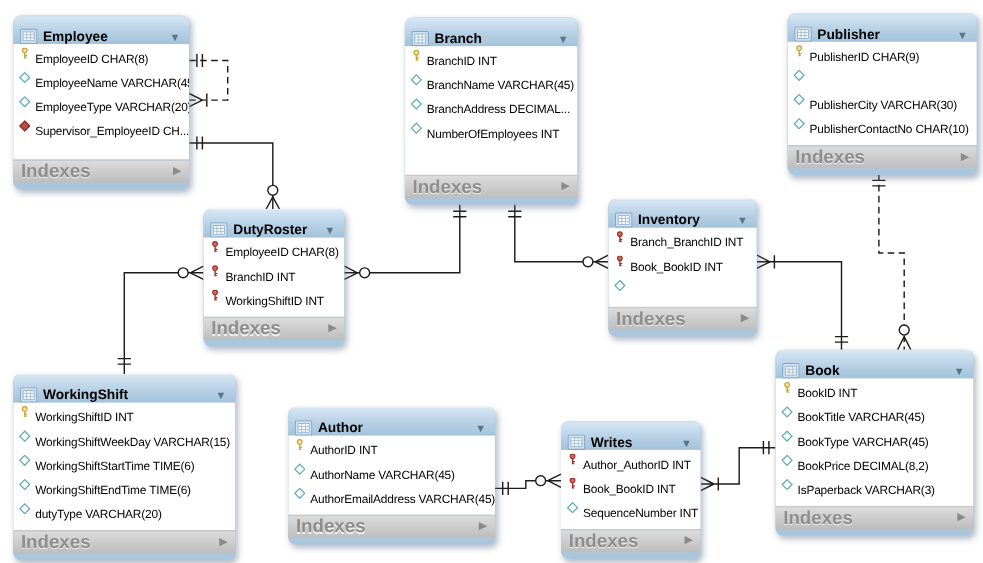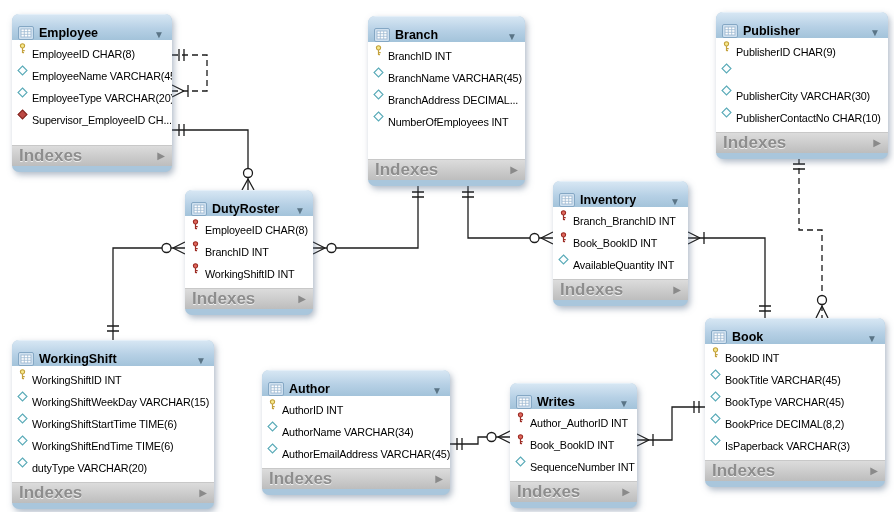--- a/index.html
+++ b/index.html
@@ -308,21 +308,20 @@
       <div class="row">
         <svg class="icn">
             <use href="#ic-key-red"></use>
           </svg>
         <span class="ct">Book_BookID INT</span>
       </div>
       <div class="row">
         <svg class="icn">
             <use href="#ic-diamond-open"></use>
           </svg>
-        <span class="ct">AvailableQuantity INT</span>
       </div>
     </div>
     <div class="ftr">
       <span class="ftr-label">Indexes</span>
       <span class="ftr-arrow"></span>
     </div>
   </div>
 
   <div class="tbl t-workingshift">
     <div class="hdr">
@@ -382,21 +381,21 @@
       <div class="row">
         <svg class="icn">
             <use href="#ic-key-gold"></use>
           </svg>
         <span class="ct">AuthorID INT</span>
       </div>
       <div class="row">
         <svg class="icn">
             <use href="#ic-diamond-open"></use>
           </svg>
-        <span class="ct">AuthorName VARCHAR(34)</span>
+        <span class="ct">AuthorName VARCHAR(45)</span>
       </div>
       <div class="row">
         <svg class="icn">
             <use href="#ic-diamond-open"></use>
           </svg>
         <span class="ct">AuthorEmailAddress VARCHAR(45)</span>
       </div>
     </div>
     <div class="ftr">
       <span class="ftr-label">Indexes</span>

